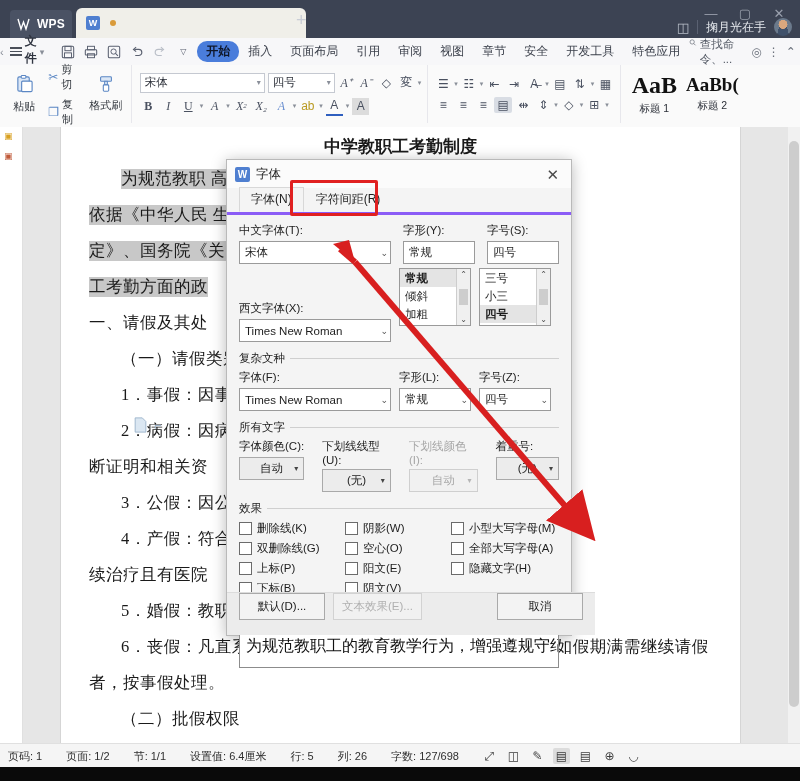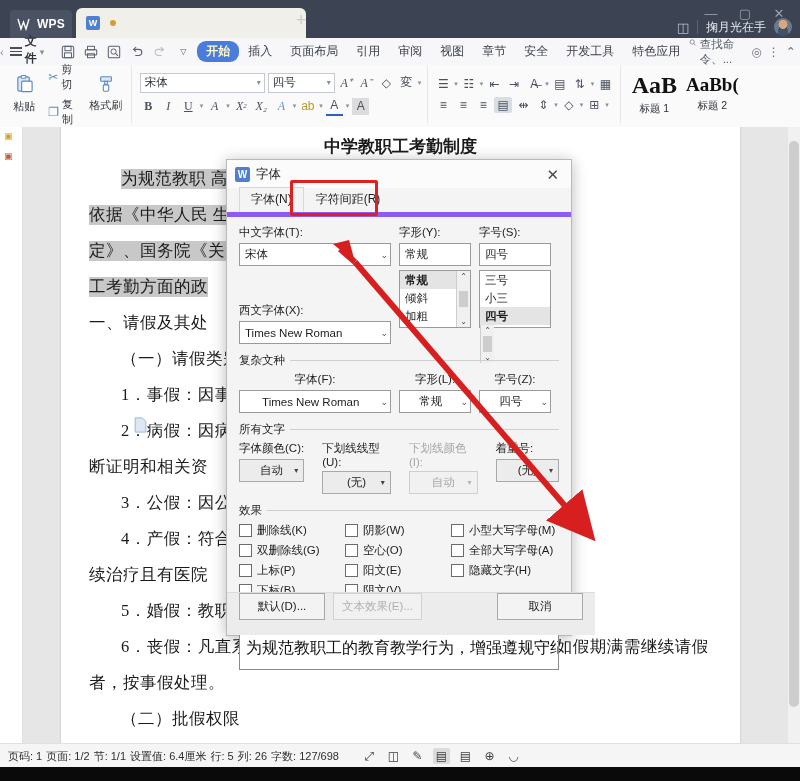--- a/index.html
+++ b/index.html
@@ -42,21 +42,21 @@
   .file-menu{display:flex;align-items:center;gap:3px;padding:0 6px;height:20px;}
   .file-menu .ham{display:flex;flex-direction:column;gap:2px;}
   .file-menu .ham i{display:block;width:12px;height:1.5px;background:#4a4f59;}
   .file-menu .lbl{font-size:12px;color:#2f3440;font-weight:bold;}
   .file-menu .cv{color:#8a8f99;font-size:9px;}
   .mb-divider{width:1px;height:15px;background:#dcdce2;margin:0 5px;}
   .qicons{display:flex;align-items:center;gap:7px;}
   .qicons .qi{width:16px;height:16px;color:#5a6070;display:flex;align-items:center;justify-content:center;}
   .tabs{display:flex;align-items:center;gap:0;margin-left:6px;}
   .tab{padding:2px 9px;font-size:12px;color:#3a3f4a;border-radius:10px;white-space:nowrap;}
-  .tab.active{background:#4a7ddb;color:#fef9c3;font-weight:bold;border-radius:9px;}
+  .tab.active{background:#4a7ddb;color:#0f172a;font-weight:bold;}
   .mb-tail{margin-left:auto;display:flex;align-items:center;gap:6px;padding-right:6px;}
   .srch{display:flex;align-items:flex-start;gap:3px;color:#555b66;font-size:11.5px;}
   .mb-tail .ic{color:#6b717c;font-size:12px;width:14px;text-align:center;}
 
   
   .ribbon{position:absolute;left:0;top:65px;width:800px;height:62px;background:#fafafa;
     border-bottom:1px solid #dfdfe4;display:flex;align-items:flex-start;}
   .grp{height:58px;display:flex;align-items:center;position:relative;padding:0 6px;}
   .grp + .grp{border-left:1px solid #e7e7ec;}
   .clip{display:flex;align-items:center;gap:6px;padding-left:6px;}
@@ -118,21 +118,21 @@
 
   
   .dialog{position:absolute;left:226px;top:159px;width:344px;height:475px;background:#f4f4f4;
     border:1px solid #b9b9b9;box-shadow:0 2px 14px rgba(0,0,0,.28);}
   .dlg-title{height:28px;display:flex;align-items:center;padding:0 8px;background:#fbfbfb;}
   .dlg-title .dicon{width:15px;height:15px;background:#4f7fd0;border-radius:2px;color:#fff;
     font-size:10px;font-weight:bold;display:flex;align-items:center;justify-content:center;margin-right:6px;}
   .dlg-title .dtxt{font-size:12.5px;color:#1d1d1d;}
   .dlg-title .dclose{margin-left:auto;color:#4a4a4a;font-size:15px;line-height:15px;padding:0 4px;}
   .dlg-tabs{position:relative;height:24px;padding-left:12px;display:flex;align-items:flex-end;
-    border-bottom:5px solid #8b5cf6;}
+    border-bottom:3px solid #8b5cf6;}
   .dtab{height:23px;padding:0 11px;font-size:12px;color:#1d1d1d;display:flex;align-items:center;
     border:1px solid transparent;background:transparent;}
   .dtab.active{background:#f4f4f4;border-color:#d8d8d8;border-bottom-color:#f4f4f4;}
   .highlight-box{position:absolute;left:290px;top:180px;width:82px;height:30px;
     border:3px solid #e02020;border-radius:2px;pointer-events:none;}
 
   .dlg-body{padding:8px 12px 0 12px;}
   .lbl{font-size:11.5px;color:#1d1d1d;margin-bottom:3px;display:block;}
   .lbl.dim{color:#a6a6a6;}
   .field{height:21px;border:1px solid #9a9a9a;background:#fff;display:flex;align-items:center;
@@ -167,21 +167,21 @@
   .btn.dis{color:#b0b0b0;border-color:#d2d2d2;background:#f1f1f1;}
   .btn.primary{border:2px solid #2b7bb9;background:#f3f3f3;}
   .spacer{flex:1;}
 
   
   .arrowsvg{position:absolute;left:0;top:0;width:800px;height:781px;pointer-events:none;}
 
   
   .statusbar{position:absolute;left:0;top:743px;width:800px;height:24px;background:#f5f5f5;
     border-top:1px solid #e0e0e0;display:flex;align-items:center;padding:0 8px;gap:12px;font-size:11px;color:#2f2f2f;}
-  .statusbar .sgrp{display:flex;gap:4px;align-items:center;}
+  .statusbar .sgrp{display:flex;gap:24px;align-items:center;}
   .stools{display:flex;align-items:center;gap:7px;margin-left:10px;}
   .stools .si{width:17px;height:16px;display:flex;align-items:center;justify-content:center;
     color:#3c3c3c;font-size:12px;}
   .stools .si.sel{background:#dcdcdc;border-radius:2px;}
   .taskbar{position:absolute;left:0;top:767px;width:800px;height:14px;background:#0a0a0a;}
 </style>
 </head>
 <body>
 
 <div class="app">
@@ -456,21 +456,21 @@
       <span class="dclose">✕</span>
     </div>
 
     <div class="dlg-tabs">
       <div class="dtab active">字体(N)</div>
       <div class="dtab">字符间距(R)</div>
     </div>
 
     <div class="dlg-body">
 
-      <div style="display:flex;gap:8px;">
+      <div style="display:flex;gap:8px;justify-content:space-between;">
         <div style="width:152px;">
           <span class="lbl">中文字体(T):</span>
           <div class="field">
             <span class="fv"><span class="hl">宋体</span></span>
             <span class="dd">⌄</span>
           </div>
         </div>
         <div style="width:72px;">
           <span class="lbl">字形(Y):</span>
           <div class="field">
@@ -502,41 +502,41 @@
               <div class="lrow">加粗</div>
             </div>
             <div class="lscroll">
               <span class="ar">⌃</span>
               <span class="th"></span>
               <span class="ar">⌄</span>
             </div>
           </div>
         </div>
         <div style="width:72px;">
-          <div class="listbox" style="flex-direction:column;height:56px;">
+          <div class="listbox" style="flex-direction:row;height:56px;">
             <div style="flex:1;display:flex;flex-direction:column;">
               <div class="lrow">三号</div>
               <div class="lrow">小三</div>
               <div class="lrow sel">四号</div>
             </div>
             <div class="lscroll">
               <span class="ar">⌃</span>
               <span class="th"></span>
               <span class="ar">⌄</span>
             </div>
           </div>
         </div>
       </div>
 
       <div class="group">
         <div class="glegend">
           <span>复杂文种</span>
           <span class="ln"></span>
         </div>
-        <div style="display:flex;gap:8px;margin-top:4px;text-align:center;">
+        <div style="display:flex;gap:8px;margin-top:4px;">
           <div style="width:152px;">
             <span class="lbl">字体(F):</span>
             <div class="field">
               <span class="fv">Times New Roman</span>
               <span class="dd">⌄</span>
             </div>
           </div>
           <div style="width:72px;">
             <span class="lbl">字形(L):</span>
             <div class="field">

